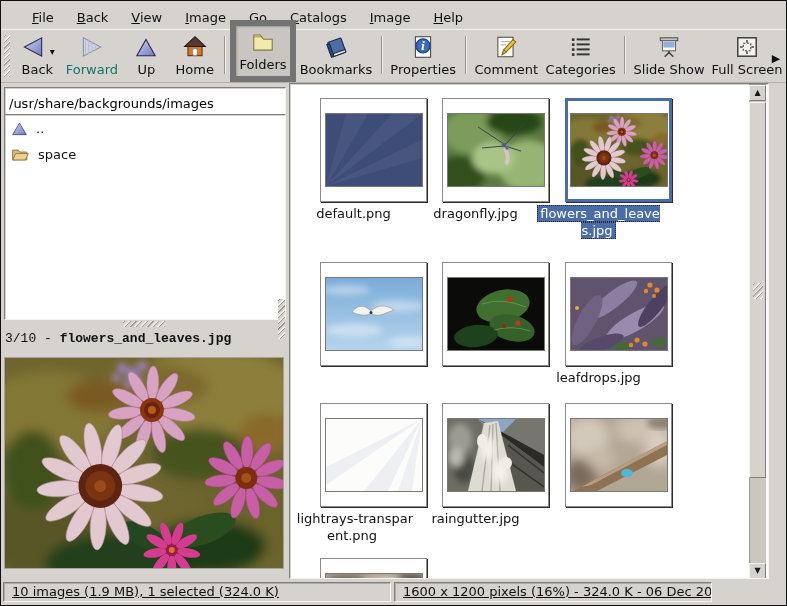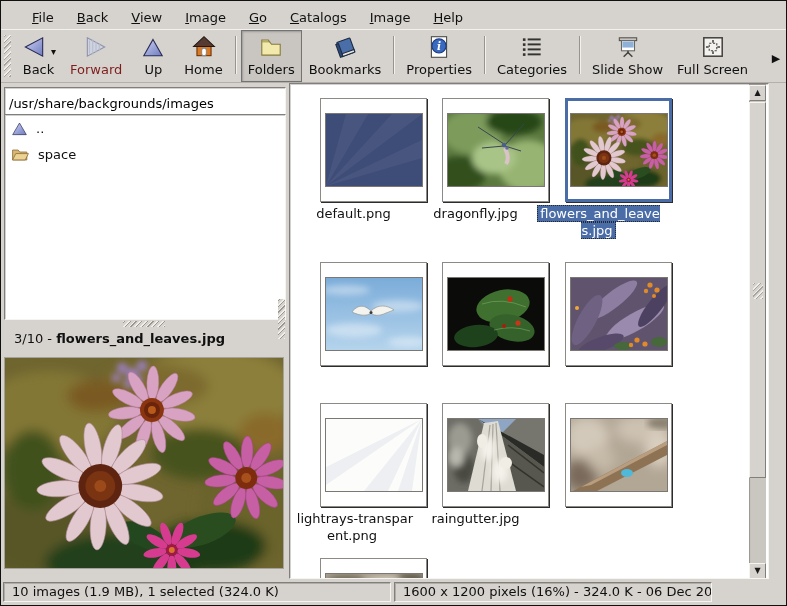--- a/index.html
+++ b/index.html
@@ -11,38 +11,38 @@
   .menu-item::first-letter{text-decoration:underline;}
   
   .toolbar{position:absolute;left:0;top:28px;right:0;height:53px;display:flex;align-items:flex-end;
            border-bottom:1px solid #b3b0ab;box-shadow:inset 0 1px 0 #f3f1ed;}
   .tb-grip{width:7px;height:42px;margin:0 3px 5px 3px;
            background:repeating-linear-gradient(135deg,#f0eeea 0 1px,#a7a49f 1px 2px,#d6d3ce 2px 4px);}
   .tb-btn{display:flex;flex-direction:column;align-items:center;justify-content:flex-end;
           min-width:34px;padding:3px 6px 4px 6px;border:1px solid transparent;}
   .tb-btn svg{display:block;}
   .tb-lbl{margin-top:2px;line-height:15px;white-space:nowrap;}
-  .tb-btn.disabled .tb-lbl{color:#7f1d1d;}
-  .tb-btn.pressed{border:1px solid #737373;background:#c9c6c1;box-shadow:inset 1px 1px 2px rgba(0,0,0,.22);}
+  .tb-btn.disabled .tb-lbl{color:#0f766e;}
+  .tb-btn.pressed{border:6px solid #737373;background:#c9c6c1;box-shadow:inset 1px 1px 2px rgba(0,0,0,.22);}
   .tb-sep{width:1px;height:38px;margin:0 5px 8px 5px;background:#97948e;box-shadow:1px 0 0 #f3f1ed;}
   .back-row{display:flex;align-items:center;}
   .caret{font-size:10px;line-height:10px;margin:10px 0 0 4px;}
   .tb-overflow{position:absolute;right:3px;top:20px;width:14px;height:20px;font-size:11px;line-height:20px;text-align:center;}
   
   .sunken{border:1px solid;border-color:#827f7a #f6f4f0 #f6f4f0 #827f7a;box-shadow:inset 1px 1px 0 rgba(0,0,0,.18);}
   
   .loc-entry{position:absolute;left:3px;top:86px;width:282px;height:32px;box-sizing:border-box;background:#fff;
              font:13px "DejaVu Sans",sans-serif;padding:11px 4px;outline:none;}
   .folder-list{position:absolute;left:3px;top:113px;width:282px;height:206px;box-sizing:border-box;background:#fff;overflow:hidden;}
   .f-row{display:flex;align-items:center;gap:8px;height:24px;padding:1px 6px;}
   .hsplit{position:absolute;left:122px;top:320px;width:42px;height:6px;
           background:repeating-linear-gradient(135deg,#f0eeea 0 1px,#9a978f 1px 2px,#d6d3ce 2px 4px);}
   .vsplit{position:absolute;left:277px;top:298px;width:7px;height:40px;
           background:repeating-linear-gradient(135deg,#f0eeea 0 1px,#9a978f 1px 2px,#d6d3ce 2px 4px);}
-  .info-line{position:absolute;left:13px;top:327px;height:22px;line-height:22px;white-space:pre;}
+  .info-line{position:absolute;left:4px;top:327px;height:22px;line-height:22px;white-space:pre;font-family:Liberation Mono, monospace;}
   .info-line b{font-weight:bold;}
   .preview{position:absolute;left:3px;top:356px;width:280px;height:212px;border:1px solid #a5a29c;
            box-sizing:border-box;background:#6f652f;overflow:hidden;}
   .preview svg{display:block;width:100%;height:100%;}
   
   .thumb-panel{position:absolute;left:288px;top:82px;width:499px;height:498px;}
   .thumb-view{position:absolute;left:0;top:0;width:480px;height:496px;box-sizing:border-box;background:#fff;overflow:hidden;}
   .cell{position:absolute;width:107px;padding-left:20px;}
   .card{position:relative;width:107px;height:104px;box-sizing:border-box;background:#fff;
         border:1px solid #8d8a85;box-shadow:1px 1px 0 #2c2c2c;display:flex;align-items:center;justify-content:center;}
@@ -58,21 +58,21 @@
           border:1px solid;border-color:#f6f4f0 #827f7a #827f7a #f6f4f0;
           font-size:8px;line-height:14px;text-align:center;color:#1a1a1a;}
   .sb-up{top:1px;} .sb-down{bottom:1px;}
   .sb-thumb{position:absolute;left:0;top:18px;width:17px;height:376px;background:#d6d3ce;box-sizing:border-box;
             border:1px solid;border-color:#f6f4f0 #827f7a #827f7a #f6f4f0;}
   .sb-grip{position:absolute;left:3px;top:180px;width:10px;height:16px;
            background:repeating-linear-gradient(135deg,#f0eeea 0 1px,#a7a49f 1px 2px,#d6d3ce 2px 4px);}
   
   .statusbar{position:absolute;left:0;bottom:0;right:0;height:26px;}
   .st-box{position:absolute;top:3px;height:20px;box-sizing:border-box;background:#d6d3ce;
-          line-height:18px;padding:0 8px;white-space:nowrap;overflow:hidden;}
+          line-height:18px;padding:0 8px;white-space:nowrap;overflow:hidden;text-decoration:underline;}
   .st-left{left:2px;width:388px;}
   .st-right{left:393px;width:318px;}
   .hidden-defs{position:absolute;width:0;height:0;overflow:hidden;}
 </style>
 </head>
 <body>
 
 <svg class="hidden-defs" aria-hidden="true">
   <defs>
     <linearGradient id="gTri" x1="0" y1="0" x2="1" y2="1">
@@ -266,20 +266,29 @@
         <rect x="5" y="2.5" width="14" height="19" fill="#fff" stroke="#4a4a46"></rect>
         <circle cx="12" cy="11" r="6.5" fill="#3a6ac0" stroke="#173a80"></circle>
         <text x="12" y="14.6" font-size="10" font-weight="bold" font-style="italic" fill="#fff" text-anchor="middle" font-family="DejaVu Serif, serif">i</text>
       </svg>
       <span class="tb-lbl">Properties</span>
     </div>
 
     <div class="tb-sep"></div>
 
 
+    <div class="tb-btn">
+      <svg width="26" height="26" viewBox="0 0 24 24">
+        <rect x="4.5" y="3" width="14" height="18" fill="#fff" stroke="#55534f"></rect>
+        <path d="M7,7 h9 M7,10 h5" stroke="#b8b8b4" stroke-width="1"></path>
+        <polygon points="8.5,19 10,14.5 18.5,5 21,7.5 12,16.8" fill="#f0c040" stroke="#8a6a10"></polygon>
+        <polygon points="8.5,19 10,14.5 12,16.8" fill="#e8d8c0" stroke="#8a6a10"></polygon>
+      </svg>
+      <span class="tb-lbl">Comment</span>
+    </div>
 
     <div class="tb-btn">
       <svg width="26" height="26" viewBox="0 0 24 24">
         <g stroke="#333330" stroke-width="1.8">
           <line x1="8" y1="5" x2="20" y2="5"></line>
             <line x1="8" y1="9.6" x2="20" y2="9.6"></line>
           <line x1="8" y1="14.2" x2="20" y2="14.2"></line>
             <line x1="8" y1="18.8" x2="20" y2="18.8"></line>
         </g>
         <g fill="#333330">
@@ -447,20 +456,21 @@
                 <circle cx="86" cy="12" r="2.6"></circle>
                 <circle cx="75" cy="13" r="2.2"></circle>
               <circle cx="83" cy="18" r="2"></circle>
                 <circle cx="66" cy="62" r="2.6"></circle>
                 <circle cx="74" cy="66" r="2.6"></circle>
               <circle cx="60" cy="67" r="2.2"></circle>
                 <circle cx="6" cy="30" r="2" fill="#f0a838"></circle>
             </g>
           </svg>
         </div>
+        <div class="caption"><span>leafdrops.jpg</span></div>
       </div>
 
       <div class="cell" style="left:10px;top:319px">
         <div class="card">
           <svg class="art" width="96" height="72" viewBox="0 0 96 72">
             <rect width="96" height="72" fill="#fcfcfb"></rect>
             <g fill="#eaedf0" opacity="0.8">
               <polygon points="96,0 38,72 62,72"></polygon>
                 <polygon points="96,0 0,48 0,66"></polygon>
                 <polygon points="96,0 72,72 86,72"></polygon>

